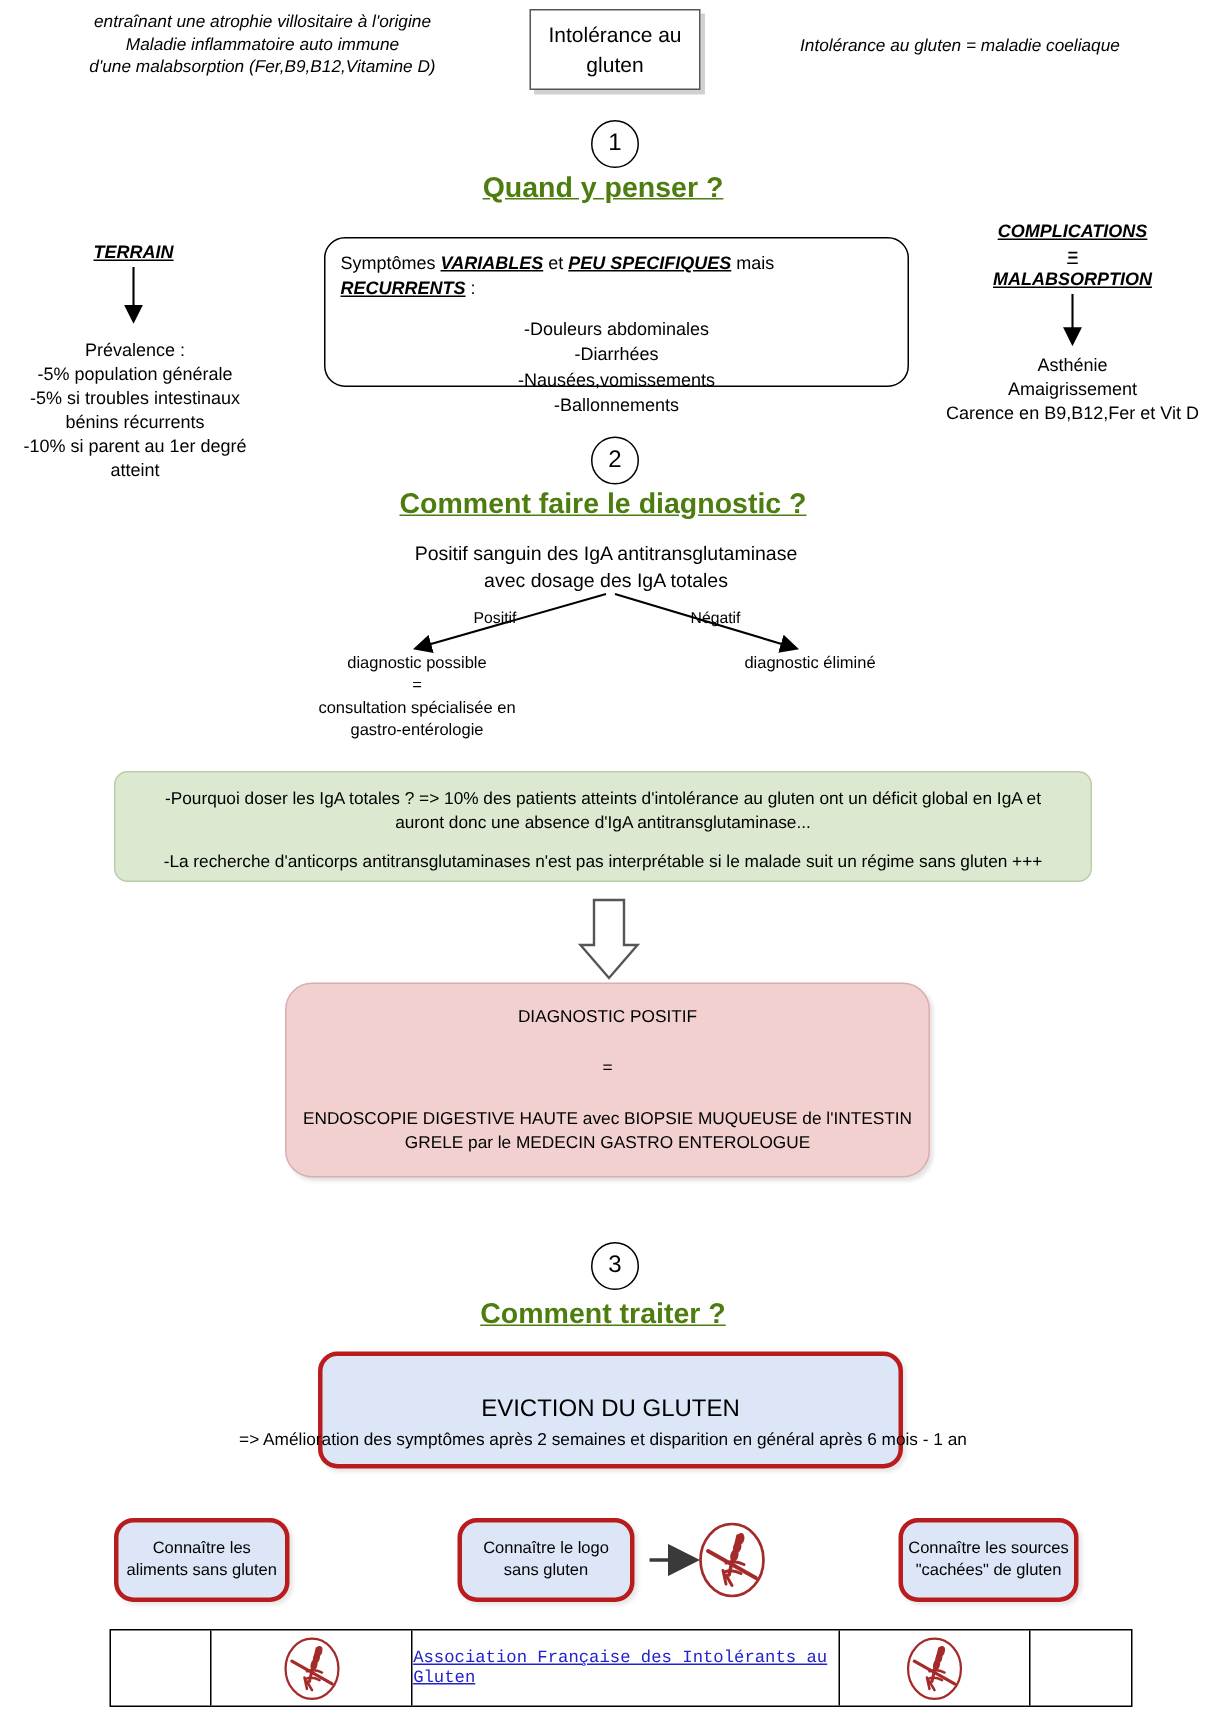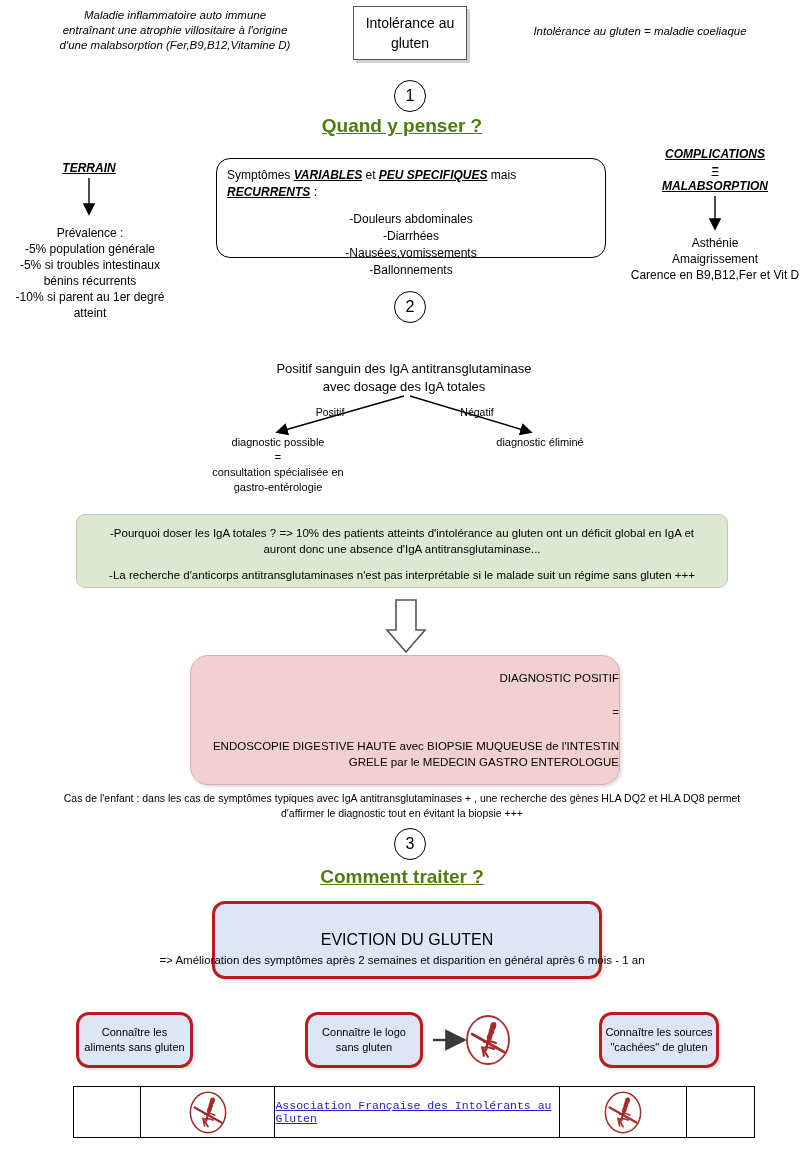--- a/index.html
+++ b/index.html
@@ -146,22 +146,22 @@
 
     <line x1="404" y1="396" x2="278" y2="432" stroke="#000" stroke-width="1.4" marker-end="url(#ah)"></line>
     <line x1="410" y1="396" x2="530" y2="432" stroke="#000" stroke-width="1.4" marker-end="url(#ah)"></line>
 
     <path d="M396,600 L416,600 L416,630 L425,630 L406,652 L387,630 L396,630 Z" fill="#ffffff" stroke="#555" stroke-width="1.6"></path>
 
     <line x1="433" y1="1040" x2="462" y2="1040" stroke="#3a3a3a" stroke-width="2.4" marker-end="url(#ahg)"></line>
   </svg>
 
   <div class="abs note-italic" style="left:40px; top:8px; width:270px;">
+    <div>entraînant une atrophie villositaire à l'origine</div>
     <div>Maladie inflammatoire auto immune</div>
-    <div>entraînant une atrophie villositaire à l'origine</div>
     <div>d'une malabsorption (Fer,B9,B12,Vitamine D)</div>
   </div>
 
   <div class="abs title-box" style="left:353px; top:6px; width:112px; height:52px;">
     <div>
       <div>Intolérance au</div>
       <div>gluten</div>
     </div>
   </div>
 
@@ -206,20 +206,23 @@
   </div>
   <div class="abs ctext" style="left:605px; top:235px; width:220px;">
     <div>Asthénie</div>
     <div>Amaigrissement</div>
     <div>Carence en B9,B12,Fer et Vit D</div>
   </div>
 
   <div class="abs step-circle" style="left:394px; top:291px;">
     <span>2</span>
   </div>
+  <div class="abs section-title" style="left:0; top:326px; width:804px;">
+    <span>Comment faire le diagnostic ?</span>
+  </div>
 
   <div class="abs ctext" style="left:202px; top:360px; width:404px; font-size:13px; line-height:18px;">
     <div>Positif sanguin des IgA antitransglutaminase</div>
     <div>avec dosage des IgA totales</div>
   </div>
 
   <div class="abs ctext-sm" style="left:300px; top:405px; width:60px;">
     <span>Positif</span>
   </div>
   <div class="abs ctext-sm" style="left:447px; top:405px; width:60px;">
@@ -236,33 +239,29 @@
     <div>diagnostic éliminé</div>
   </div>
 
   <div class="abs green-box" style="left:76px; top:514px; width:652px; height:74px;">
     <div class="green-line">-Pourquoi doser les IgA totales ? =&gt; 10% des patients atteints d'intolérance au gluten ont un déficit global en IgA et</div>
     <div class="green-line">auront donc une absence d'IgA antitransglutaminase...</div>
     <div style="height:10px;"></div>
     <div class="green-line">-La recherche d'anticorps antitransglutaminases n'est pas interprétable si le malade suit un régime sans gluten +++</div>
   </div>
 
-  <div class="abs pink-box" style="left:190px; top:655px; width:430px; height:130px;align-items:flex-end;">
+  <div class="abs pink-box" style="left:190px; top:655px; width:430px; height:130px;">
     <div class="pink-line">DIAGNOSTIC POSITIF</div>
     <div style="height:18px;"></div>
     <div class="pink-line">=</div>
     <div style="height:18px;"></div>
     <div class="pink-line">ENDOSCOPIE DIGESTIVE HAUTE avec BIOPSIE MUQUEUSE de l'INTESTIN</div>
     <div class="pink-line">GRELE par le MEDECIN GASTRO ENTEROLOGUE</div>
   </div>
 
-  <div class="abs ctext-sm" style="left:4px; top:791px; width:796px; font-size:10.5px; line-height:15px;">
-    <div>Cas de l'enfant : dans les cas de symptômes typiques avec IgA antitransglutaminases + , une recherche des gènes HLA DQ2 et HLA DQ8 permet</div>
-    <div>d'affirmer le diagnostic tout en évitant la biopsie +++</div>
-  </div>
 
   <div class="abs step-circle" style="left:394px; top:828px;">
     <span>3</span>
   </div>
   <div class="abs section-title" style="left:0; top:866px; width:804px;">
     <span>Comment traiter ?</span>
   </div>
 
   <div class="abs blue-box blue-big" style="left:212px; top:901px; width:390px; height:78px;">
     <span>EVICTION DU GLUTEN</span>

